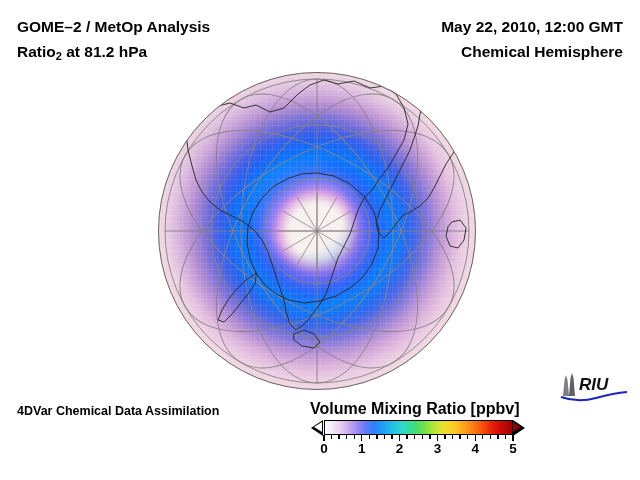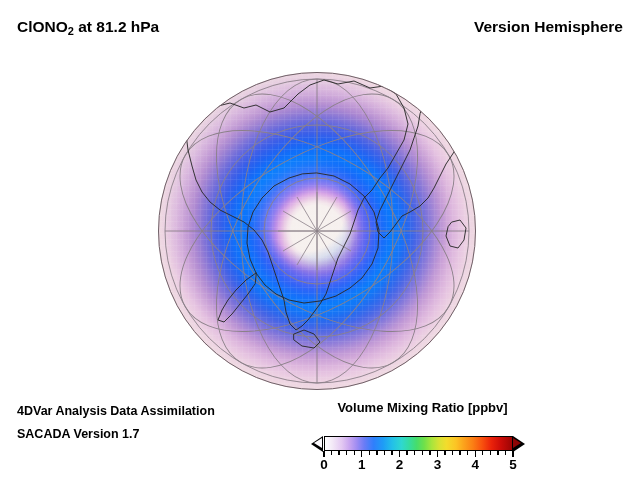--- a/index.html
+++ b/index.html
@@ -80,22 +80,22 @@
   .grat svg{position:absolute;left:0;top:0;}
   .coast{position:absolute;inset:0;border-radius:50%;overflow:hidden;}
   .coast svg{position:absolute;left:0;top:0;}
 
   
   .foot{position:absolute;left:17px;top:400px;}
   .foot div{font-size:12.5px;font-weight:bold;line-height:23px;white-space:nowrap;}
 
   
   .cb-block{position:absolute;left:310px;top:400px;width:225px;}
-  .cb-title{font-size:13px;font-weight:bold;text-align:center;white-space:nowrap;
-            margin-bottom:19px;}
+  .cb-title{font-size:16px;font-weight:bold;text-align:left;white-space:nowrap;
+            margin-bottom:0;}
   .cb-row{position:relative;height:20px;}
   .cb-bar{position:absolute;left:14px;top:2px;width:189px;height:15px;
     border:1.3px solid #000;box-sizing:border-box;
     background:linear-gradient(to right,
       #ffffff 0%,
       #f3e9f7 4%,
       #e3c8f2 9%,
       #c9a6f0 13%,
       #9f8cf2 17%,
       #6a7cf6 21%,
@@ -139,25 +139,27 @@
   
   .riu{position:absolute;left:558px;top:372px;width:72px;height:30px;}
   .dlr{position:absolute;left:560px;top:408px;width:72px;height:62px;}
 </style>
 </head>
 <body>
 
 <div class="page">
 
   <div class="hdr-left">
-    <div class="hdr-line"><span>ClONO</span><sub>2</sub><span> at 81.2 hPa</span></div>
+    <div class="hdr-line">GOME–2 / MetOp Analysis</div>
+    <div class="hdr-line"><span>Ratio</span><sub>2</sub><span> at 81.2 hPa</span></div>
   </div>
 
   <div class="hdr-right">
-    <div class="hdr-line">Version Hemisphere</div>
+    <div class="hdr-line">May 22, 2010, 12:00 GMT</div>
+    <div class="hdr-line">Chemical Hemisphere</div>
   </div>
 
   <div class="globe-wrap">
     <div class="globe">
       <div class="field"></div>
       <div class="field-offset"></div>
       <div class="pixelate"></div>
 
       <div class="grat">
         <svg width="318" height="318" viewBox="0 0 318 318">
@@ -232,22 +234,21 @@
           </g>
         </svg>
       </div>
 
       <div class="limb"></div>
     </div>
     <div class="globe-rim"></div>
   </div>
 
   <div class="foot">
-    <div>4DVar Analysis Data Assimilation</div>
-    <div>SACADA Version 1.7</div>
+    <div>4DVar Chemical Data Assimilation</div>
   </div>
 
   <div class="cb-block">
     <div class="cb-title">Volume Mixing Ratio [ppbv]</div>
     <div class="cb-row">
       <div class="cap cap-l"></div>
       <div class="cap-l-in"></div>
       <div class="cb-bar"></div>
       <div class="cap-r-ol"></div>
       <div class="cap-r-in"></div>
@@ -283,15 +284,25 @@
           <div class="cb-lab" style="left: 0px;">0</div>
           <div class="cb-lab" style="left: 37.8px;">1</div>
           <div class="cb-lab" style="left: 75.6px;">2</div>
           <div class="cb-lab" style="left: 113.4px;">3</div>
           <div class="cb-lab" style="left: 151.2px;">4</div>
           <div class="cb-lab" style="left: 189px;">5</div>
         </div>
     </div>
   </div>
 
+  <div class="riu">
+    <svg width="72" height="30" viewBox="0 0 72 30">
+      <g>
+        <path d="M5,24 L6.5,8 L8,3 L9.5,8 L11,24 Z" fill="#7d7d83"></path>
+        <path d="M11,24 L12.5,6 L14,1 L15.5,6 L17,24 Z" fill="#5f5f66"></path>
+      </g>
+      <text x="21" y="18" font-family="Liberation Sans, sans-serif" font-size="17" font-weight="bold" font-style="italic" fill="#111">RIU</text>
+      <path d="M3,25 Q20,31 38,26 T69,20" fill="none" stroke="#1b25b8" stroke-width="2"></path>
+    </svg>
+  </div>
 
 
 </div>
 
 </body></html>

